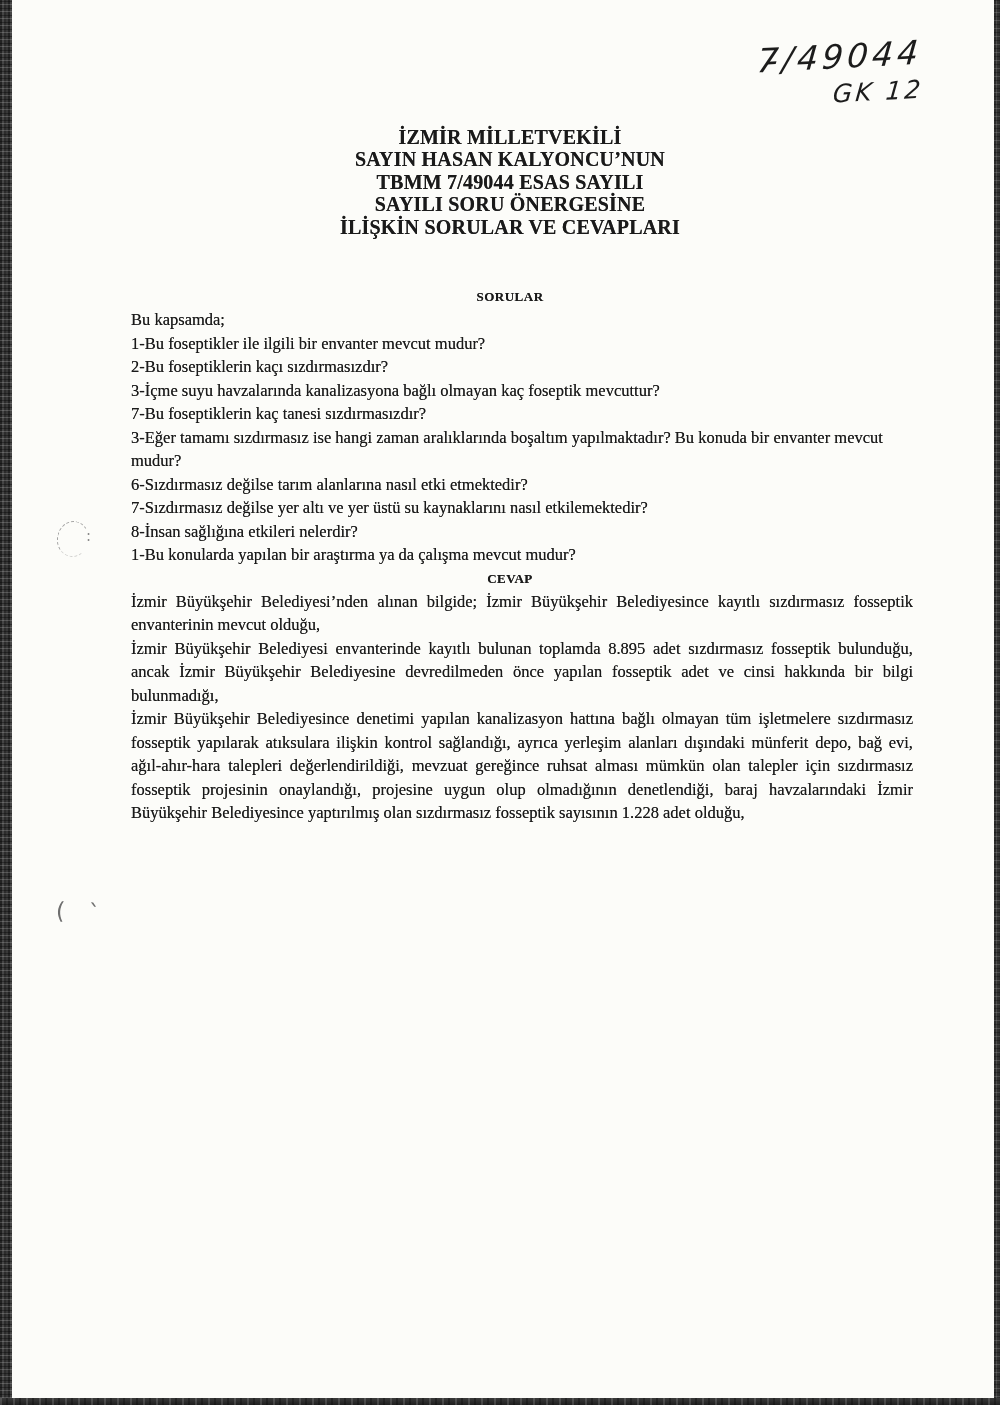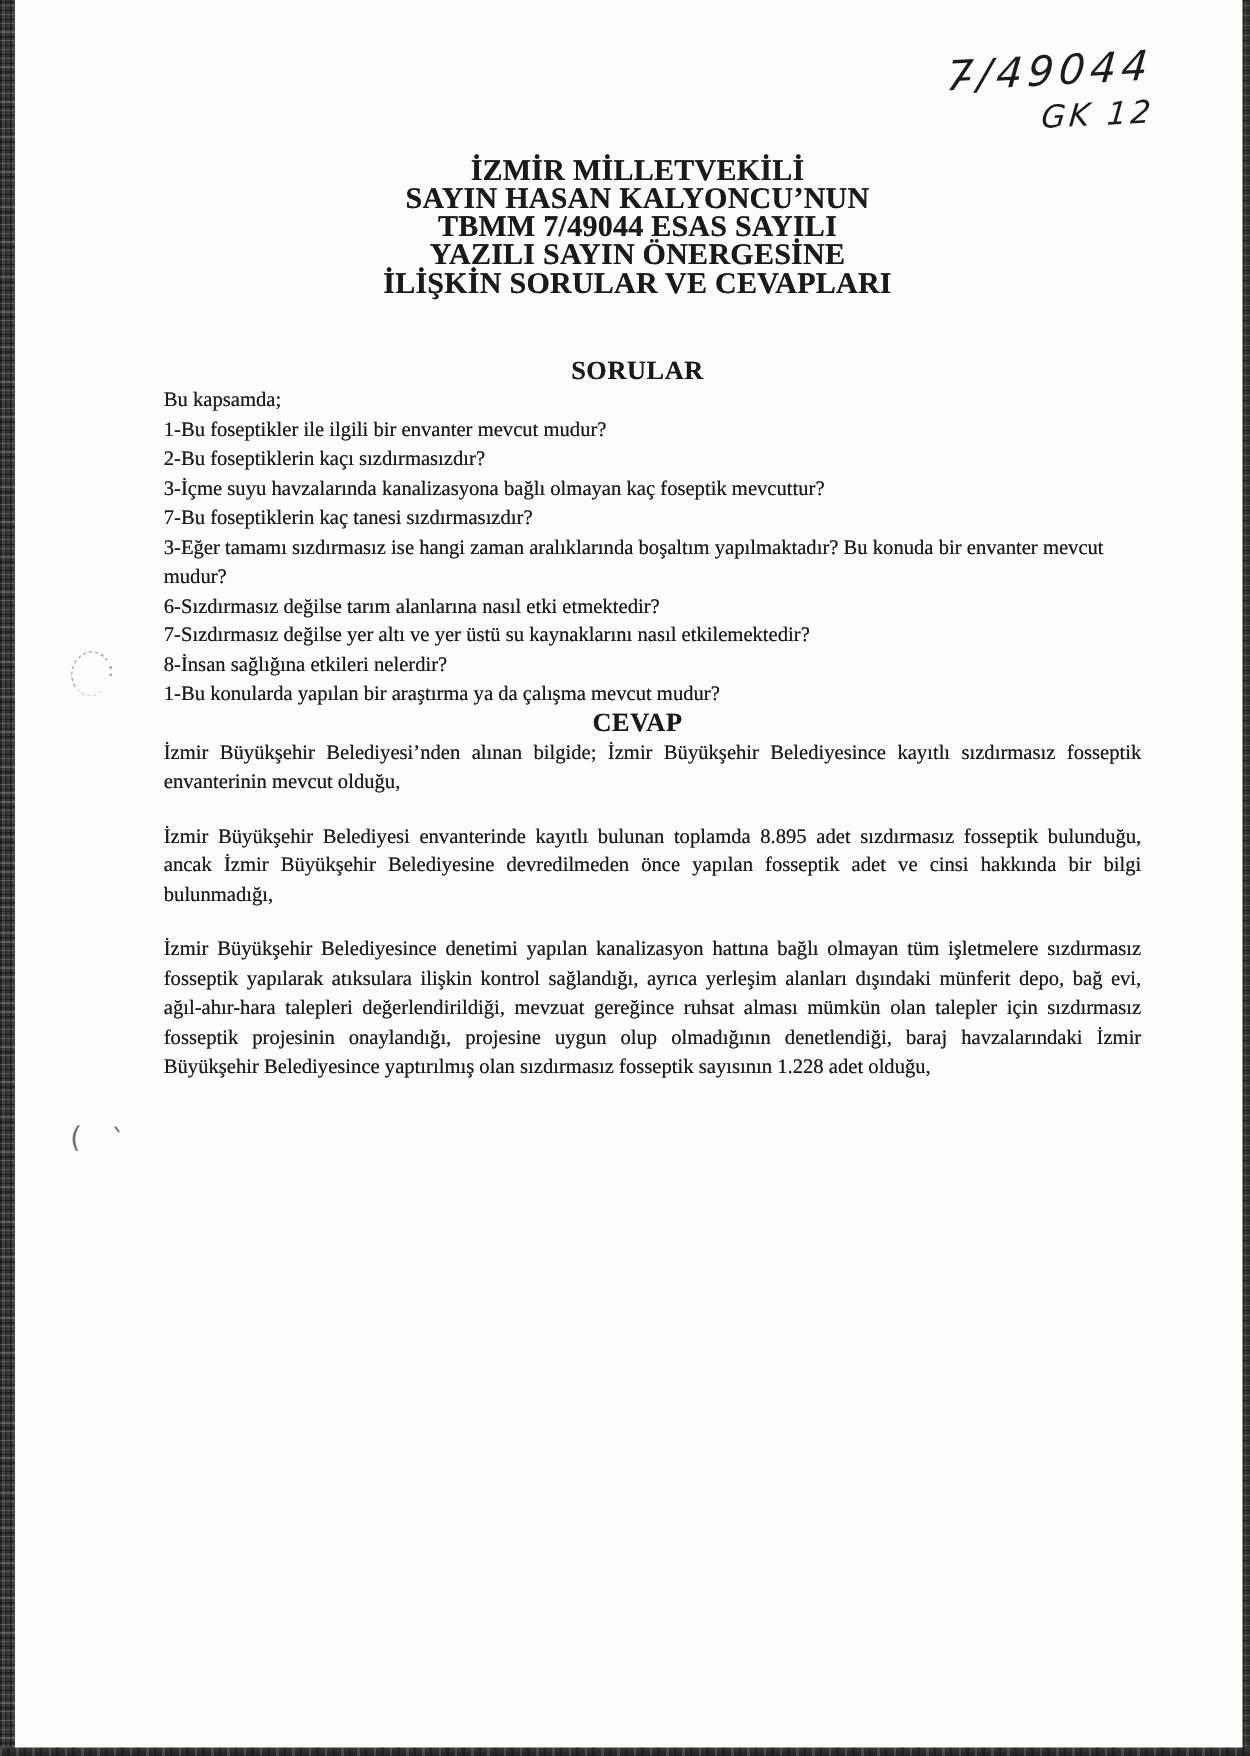--- a/index.html
+++ b/index.html
@@ -43,35 +43,35 @@
   .hw-ref { font-size:33px; letter-spacing:4px; transform:skewX(-8deg); }
   .hw-initials { font-size:25px; letter-spacing:3px; margin:8px 0 0 74px; transform:skewX(-8deg); }
 
   
   .content {
     position:absolute; left:131px; top:0; width:782px;
     text-shadow:0 0 0.5px rgba(25,25,25,.75);
   }
   .title-block {
     margin-top:126px; text-align:center;
-    font-weight:bold; font-size:24px; line-height:22.4px;
+    font-weight:bold; font-size:20px; line-height:22.4px;
     position:relative; left:-12px; letter-spacing:.2px;
   }
   .section-heading {
-    text-align:center; font-weight:bold; font-size:21px; line-height:23px;
+    text-align:center; font-weight:bold; font-size:13px; line-height:23px;
     position:relative; left:-12px; letter-spacing:.5px;
   }
   .heading-sorular { margin-top:47px; }
   .heading-cevap  { }
   .content p { margin:0; font-size:16.5px; line-height:23.5px; }
   .para    { margin-top:22px; }
   .intro   { margin-top:15px; }
   .answer  { text-align:justify; }
   .answer-first { margin-top:46px; }
-  .answer + .answer { margin-top:20px; }
+  .answer + .answer { }
 
   
   .mark-circle {
     position:absolute; left:57px; top:521px; width:30px; height:34px;
     border:1.5px dashed #8f8f8f; border-radius:50%;
     border-right-color:transparent; border-bottom-color:rgba(143,143,143,.45);
     opacity:.85; transform:rotate(10deg);
   }
   .mark-circle-dots {
     position:absolute; left:86px; top:527px;
@@ -100,21 +100,21 @@
   <div class="mark-circle"></div>
   <div class="mark-circle-dots">:</div>
   <div class="mark-paren">( `</div>
 
   <div class="content">
 
     <div class="title-block">
       <div>İZMİR MİLLETVEKİLİ</div>
       <div>SAYIN HASAN KALYONCU’NUN</div>
       <div>TBMM 7/49044 ESAS SAYILI</div>
-      <div>YAZILI SAYIN ÖNERGESİNE</div>
+      <div>SAYILI SORU ÖNERGESİNE</div>
       <div>İLİŞKİN SORULAR VE CEVAPLARI</div>
     </div>
 
     <div class="section-heading heading-sorular">SORULAR</div>
 
 
     <p class="para">Bu kapsamda;</p>
 
     <p class="para">1-Bu foseptikler ile ilgili bir envanter mevcut mudur?</p>
     <p class="para">2-Bu foseptiklerin kaçı sızdırmasızdır?</p>

